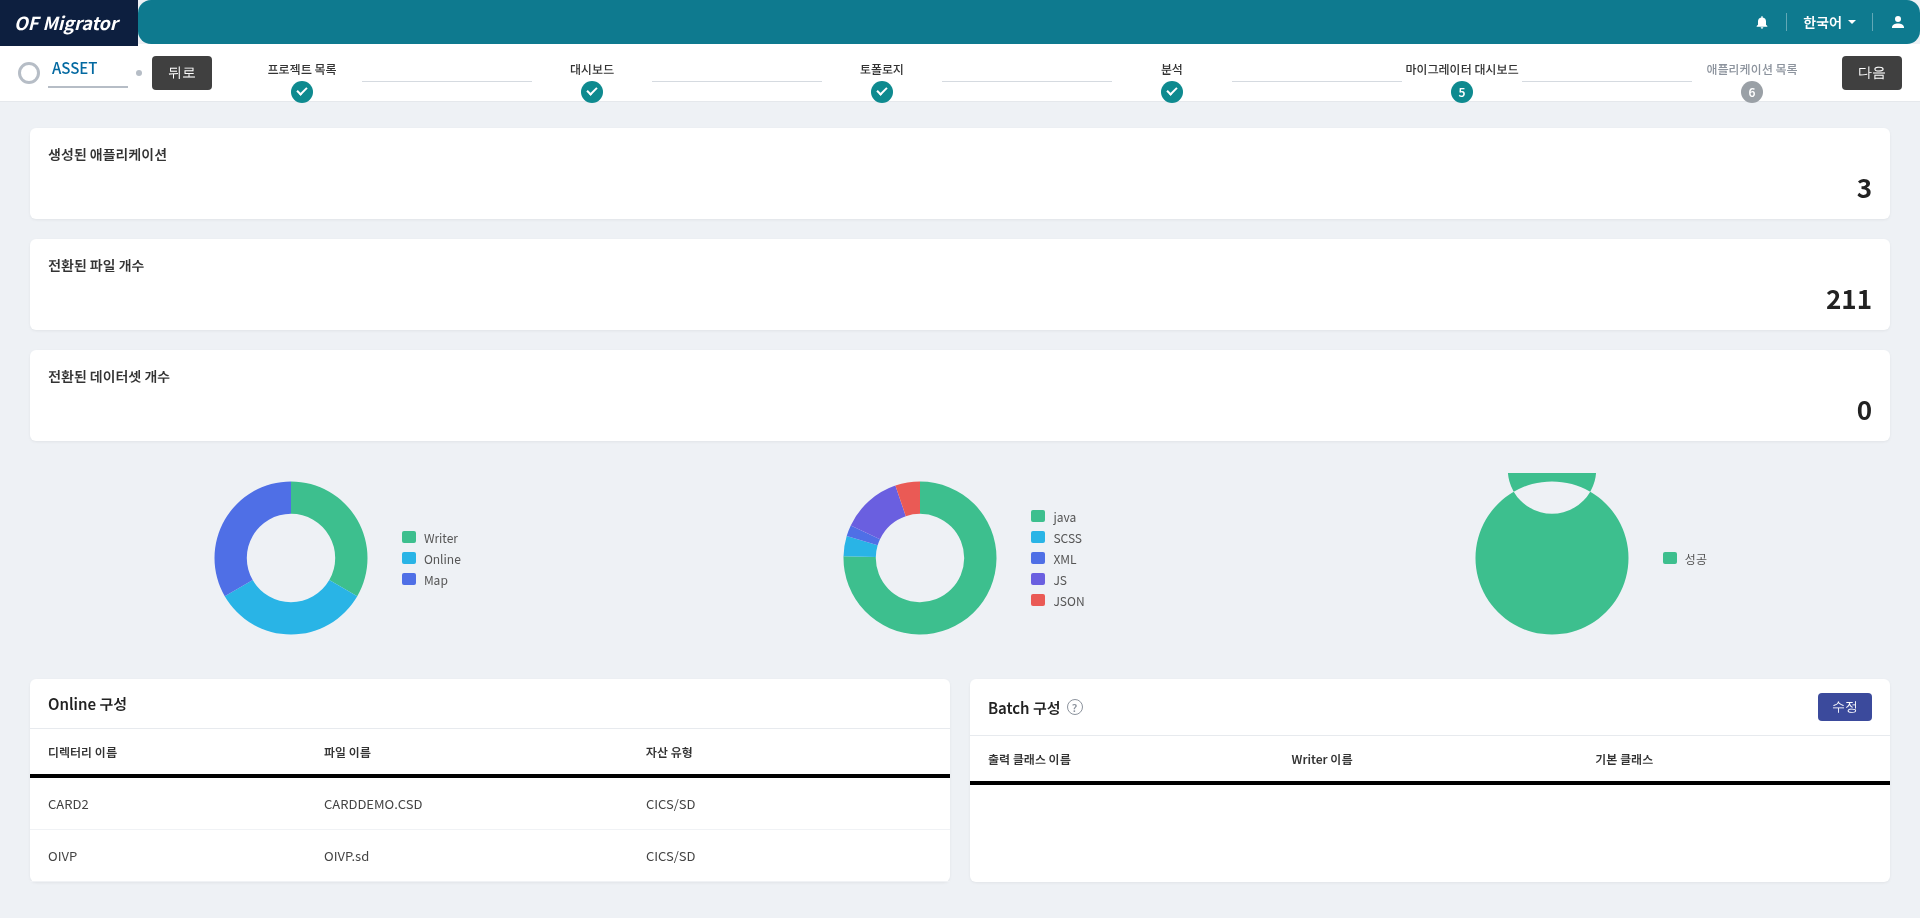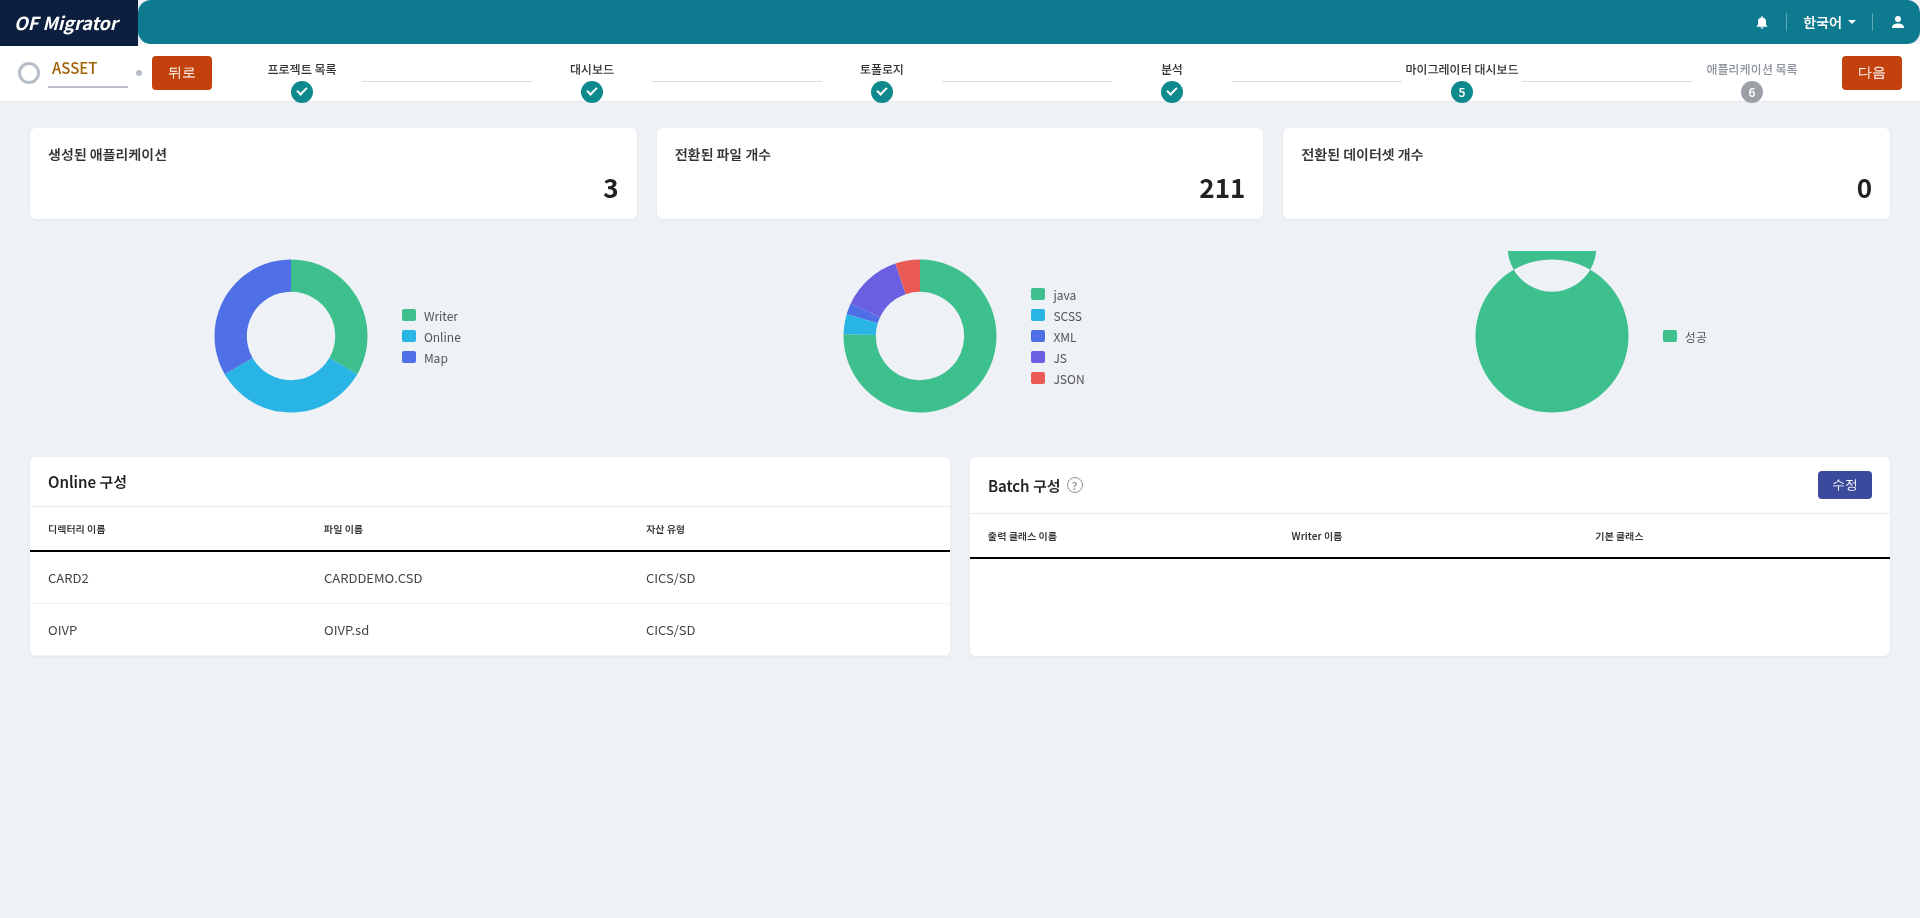--- a/index.html
+++ b/index.html
@@ -12,58 +12,58 @@
 .header-right { display: flex; align-items: center; gap: 16px; }
 .hdr-sep { width: 1px; height: 18px; background: rgba(255,255,255,0.35); }
 .hdr-icon { cursor: pointer; display: flex; align-items: center; }
 .lang-sel { display: flex; align-items: center; gap: 6px; cursor: pointer; font-size: 14px; font-weight: 600; }
 .caret-down { width: 0; height: 0; border-left: 4px solid transparent; border-right: 4px solid transparent; border-top: 4px solid #fff; }
 
 
 .subheader { background: #fff; height: 58px; display: flex; align-items: center; padding: 0 18px; border-bottom: 1px solid #e5e8ec; gap: 10px; }
 .asset-box { display: flex; align-items: center; gap: 8px; }
 .asset-circle { width: 22px; height: 22px; border: 3px solid #b6bdc6; border-radius: 50%; }
-.asset-label { font-size: 15px; font-weight: 500; color: #a16207; padding: 0 12px 8px 4px; border-bottom: 2px solid #b6bdc6; min-width: 80px; }
+.asset-label { font-size: 15px; font-weight: 500; color: #0369a1; padding: 0 12px 8px 4px; border-bottom: 2px solid #b6bdc6; min-width: 80px; }
 .asset-dot { width: 6px; height: 6px; border-radius: 50%; background: #b6bdc6; }
 .btn { border: none; border-radius: 4px; padding: 8px 16px; font-size: 14px; cursor: pointer; font-weight: 500; }
-.btn-indigo { background: #c2410c; color: #fff; }
+.btn-indigo { background: #404040; color: #fff; }
 .btn-indigo-sm { background: #3b4a9c; color: #fff; padding: 5px 14px; font-size: 13px; border-radius: 4px; }
 .stepper { flex: 1; display: flex; align-items: center; justify-content: center; gap: 0; padding: 0 20px; }
 .step { display: flex; flex-direction: column; align-items: center; position: relative; min-width: 120px; }
 .step-label { font-size: 12px; color: #333; font-weight: 500; margin-bottom: 4px; margin-top: 17px; }
 .step-label.inactive { color: #8c939d; }
 .step-circle { width: 22px; height: 22px; border-radius: 50%; display: flex; align-items: center; justify-content: center; color: #fff; font-size: 12px; font-weight: 600; }
 .step-circle.done { background: #0e8a8f; }
 .step-circle.current { background: #0e8a8f; }
 .step-circle.pending { background: #9aa0a6; }
 .check { width: 10px; height: 6px; border-left: 2px solid #fff; border-bottom: 2px solid #fff; transform: rotate(-45deg); margin-top: -3px; }
 .step-line { flex: 1; height: 1px; background: #d5dae0; margin-top: 18px; }
 
 
 .content { padding: 26px 30px; }
-.cards-row { display: flex; gap: 20px; margin-bottom: 22px; }
+.cards-row { display: flex; gap: 20px; margin-bottom: 22px; flex-direction: column; }
 .card { background: #fff; border-radius: 6px; box-shadow: 0 1px 3px rgba(0,0,0,0.06); flex: 1; padding: 16px 18px 14px; }
 .card-title { font-size: 14px; font-weight: 600; color: #333; margin-bottom: 4px; }
 .card-value { font-size: 26px; font-weight: 700; text-align: right; color: #222; }
 
 .charts-row { display: flex; gap: 20px; margin-bottom: 26px; }
 .chart-cell { flex: 1; display: flex; align-items: center; justify-content: center; gap: 26px; padding: 10px 0; }
 .donut { width: 170px; height: 170px; }
 .legend { display: flex; flex-direction: column; gap: 4px; font-size: 12px; color: #555; }
 .legend-item { display: flex; align-items: center; gap: 8px; cursor: default; }
 .swatch { width: 14px; height: 12px; border-radius: 2px; }
 
 .section-title { font-size: 14px; color: #444; margin: 4px 0 10px 4px; font-weight: 500; }
 .panels-row { display: flex; gap: 20px; }
 .panel { background: #fff; border-radius: 6px; box-shadow: 0 1px 3px rgba(0,0,0,0.06); flex: 1; }
 .panel-header { display: flex; align-items: center; justify-content: space-between; padding: 14px 18px; border-bottom: 1px solid #e7eaee; }
 .panel-title { font-size: 15px; font-weight: 600; color: #222; display: flex; align-items: center; gap: 6px; }
 .help-circle { width: 16px; height: 16px; border-radius: 50%; border: 1.5px solid #8c939d; color: #8c939d; font-size: 11px; display: flex; align-items: center; justify-content: center; }
 .tbl { width: 100%; border-collapse: collapse; }
-.tbl th { text-align: left; font-size: 10px; font-weight: 600; color: #333; padding: 14px 18px; border-bottom: 2px solid #000000; }
+.tbl th { text-align: left; font-size: 12px; font-weight: 600; color: #333; padding: 14px 18px; border-bottom: 4px solid #000000; }
 .tbl td { font-size: 13px; color: #444; padding: 16px 18px; border-bottom: 1px solid #f0f2f5; }
 
 svg { display: block; }
 </style>
 </head>
 <body>
 
 <div class="header">
   <div class="header-brand">
       <span>OF Migrator</span>

